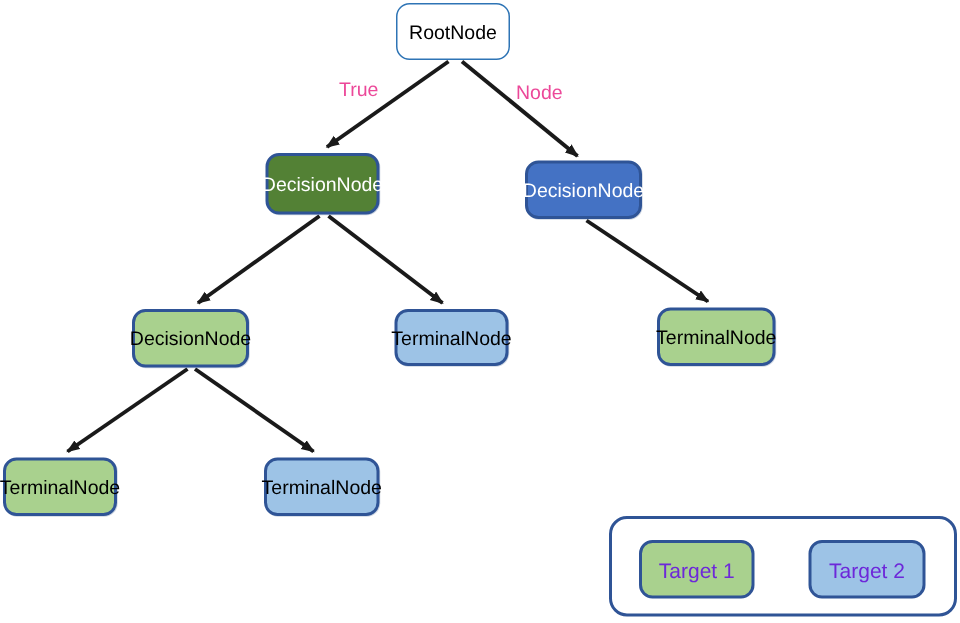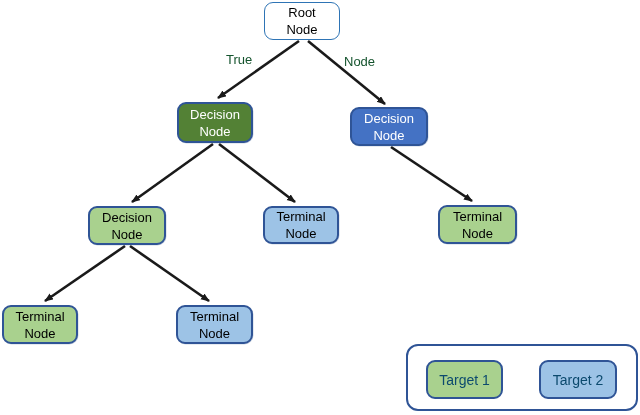--- a/index.html
+++ b/index.html
@@ -20,60 +20,60 @@
     left: 0; top: 0;
     width: 640px; height: 415px;
     pointer-events: none;
   }
   .node {
     position: absolute;
     box-sizing: border-box;
     border: 2px solid #2f5496;
     border-radius: 9px;
     display: flex;
-    flex-direction: column;
+    flex-direction: row;
     align-items: center;
     justify-content: center;
     font-size: 13px;
     line-height: 17px;
     color: #000000;
     text-align: center;
     box-shadow: 0.5px 0.5px 0 rgba(60,90,140,0.25);
   }
   .node span { display: block; }
   .node.root {
     border-width: 1.5px;
     border-color: #2e74b5;
     box-shadow: none;
   }
   .node.light-text { color: #ffffff; }
   .edge-label {
     position: absolute;
     font-size: 13px;
-    color: #14532d;
+    color: #ec4899;
   }
   #legend-box {
     position: absolute;
     left: 406px; top: 344px;
     width: 232px; height: 67px;
     box-sizing: border-box;
     border: 2px solid #2f5496;
     border-radius: 12px;
     background: #ffffff;
   }
   .legend-chip {
     position: absolute;
     box-sizing: border-box;
     border: 2px solid #2f5496;
     border-radius: 9px;
     display: flex;
     align-items: center;
     justify-content: center;
     font-size: 14px;
-    color: #0c4a6e;
+    color: #6d28d9;
   }
   #legend-chip-1 { left: 426px; top: 360px; width: 77px; height: 39px; }
   #legend-chip-2 { left: 539px; top: 360px; width: 78px; height: 39px; }
 
   
   #node-root            { left: 264px; top: 2px;   width: 76px; height: 38px; }
   #node-decision-true   { left: 177px; top: 102px; width: 76px; height: 41px; }
   #node-decision-false  { left: 350px; top: 107px; width: 78px; height: 39px; }
   #node-decision-left   { left: 88px;  top: 206px; width: 78px; height: 39px; }
   #node-terminal-mid    { left: 263px; top: 206px; width: 76px; height: 38px; }

